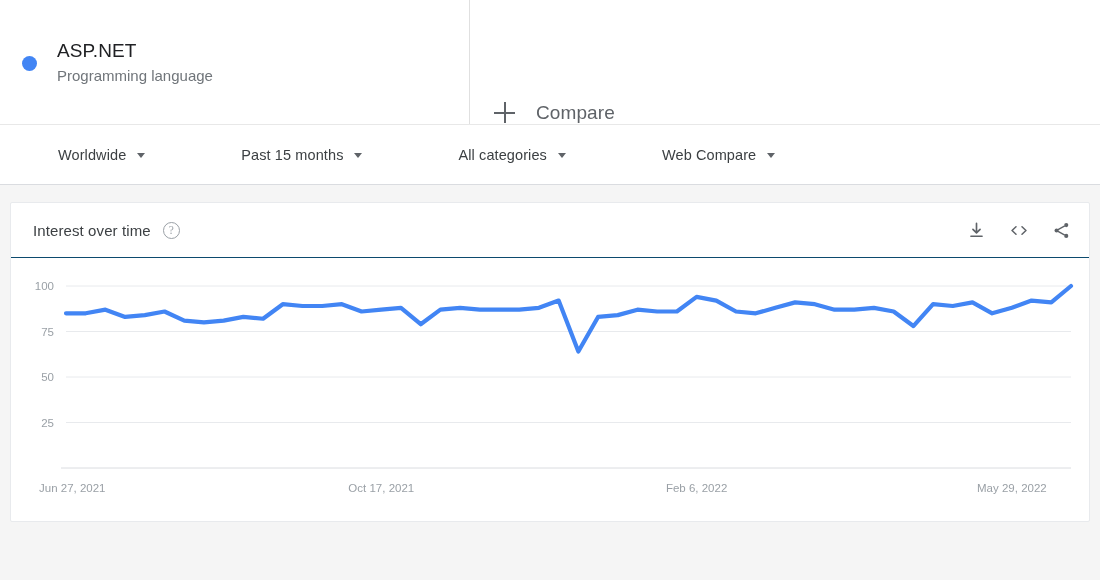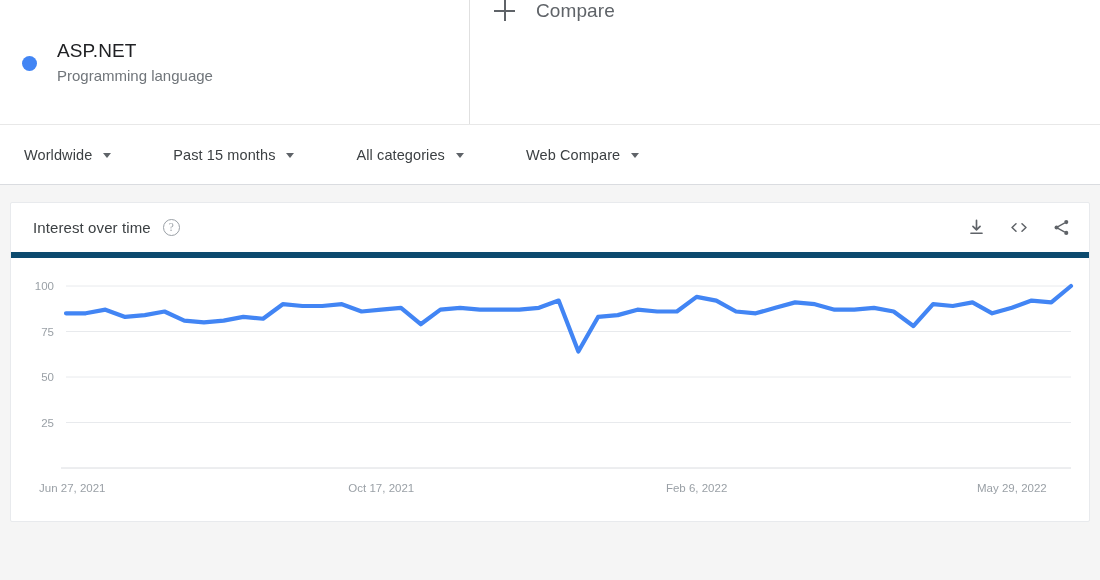--- a/index.html
+++ b/index.html
@@ -46,21 +46,21 @@
   .term-sub {
     font-size: 15px;
     color: #70757a;
     line-height: 20px;
     margin-top: 2px;
   }
 
   .compare-card {
     flex: 1;
     display: flex;
-    align-items: flex-start;
+    align-items: flex-end;
     padding-left: 24px;
     cursor: pointer;
   }
   .plus-icon {
     width: 22px; height: 22px;
     position: relative;
     margin-right: 20px;
   }
   .plus-icon::before, .plus-icon::after {
     content: "";
@@ -79,20 +79,21 @@
     align-items: center;
     padding-left: 24px;
     border-bottom: 1px solid #dadce0;
   }
   .filter {
     display: flex;
     align-items: center;
     cursor: pointer;
     margin-right: 62px;
     white-space: nowrap;
+    margin-left: 34px;
   }
   .filter-label { font-size: 14.5px; color: #3c4043; letter-spacing: .1px; }
   .caret {
     width: 0; height: 0;
     border-left: 4.5px solid transparent;
     border-right: 4.5px solid transparent;
     border-top: 5px solid #5f6368;
     margin-left: 11px;
     margin-top: 2px;
   }
@@ -106,21 +107,21 @@
     border: 1px solid #e8eaed;
     border-radius: 2px;
     height: 320px;
     position: relative;
   }
   .panel-head {
     height: 55px;
     display: flex;
     align-items: center;
     padding: 0 18px 0 22px;
-    border-bottom: 6px solid #0c4a6e;
+    border-bottom: 1px solid #0c4a6e;
   }
   .panel-title {
     font-size: 15px;
     color: #3c4043;
     letter-spacing: .1px;
   }
   .help-icon {
     width: 17px; height: 17px;
     border: 1.3px solid #9aa0a6;
     border-radius: 50%;

